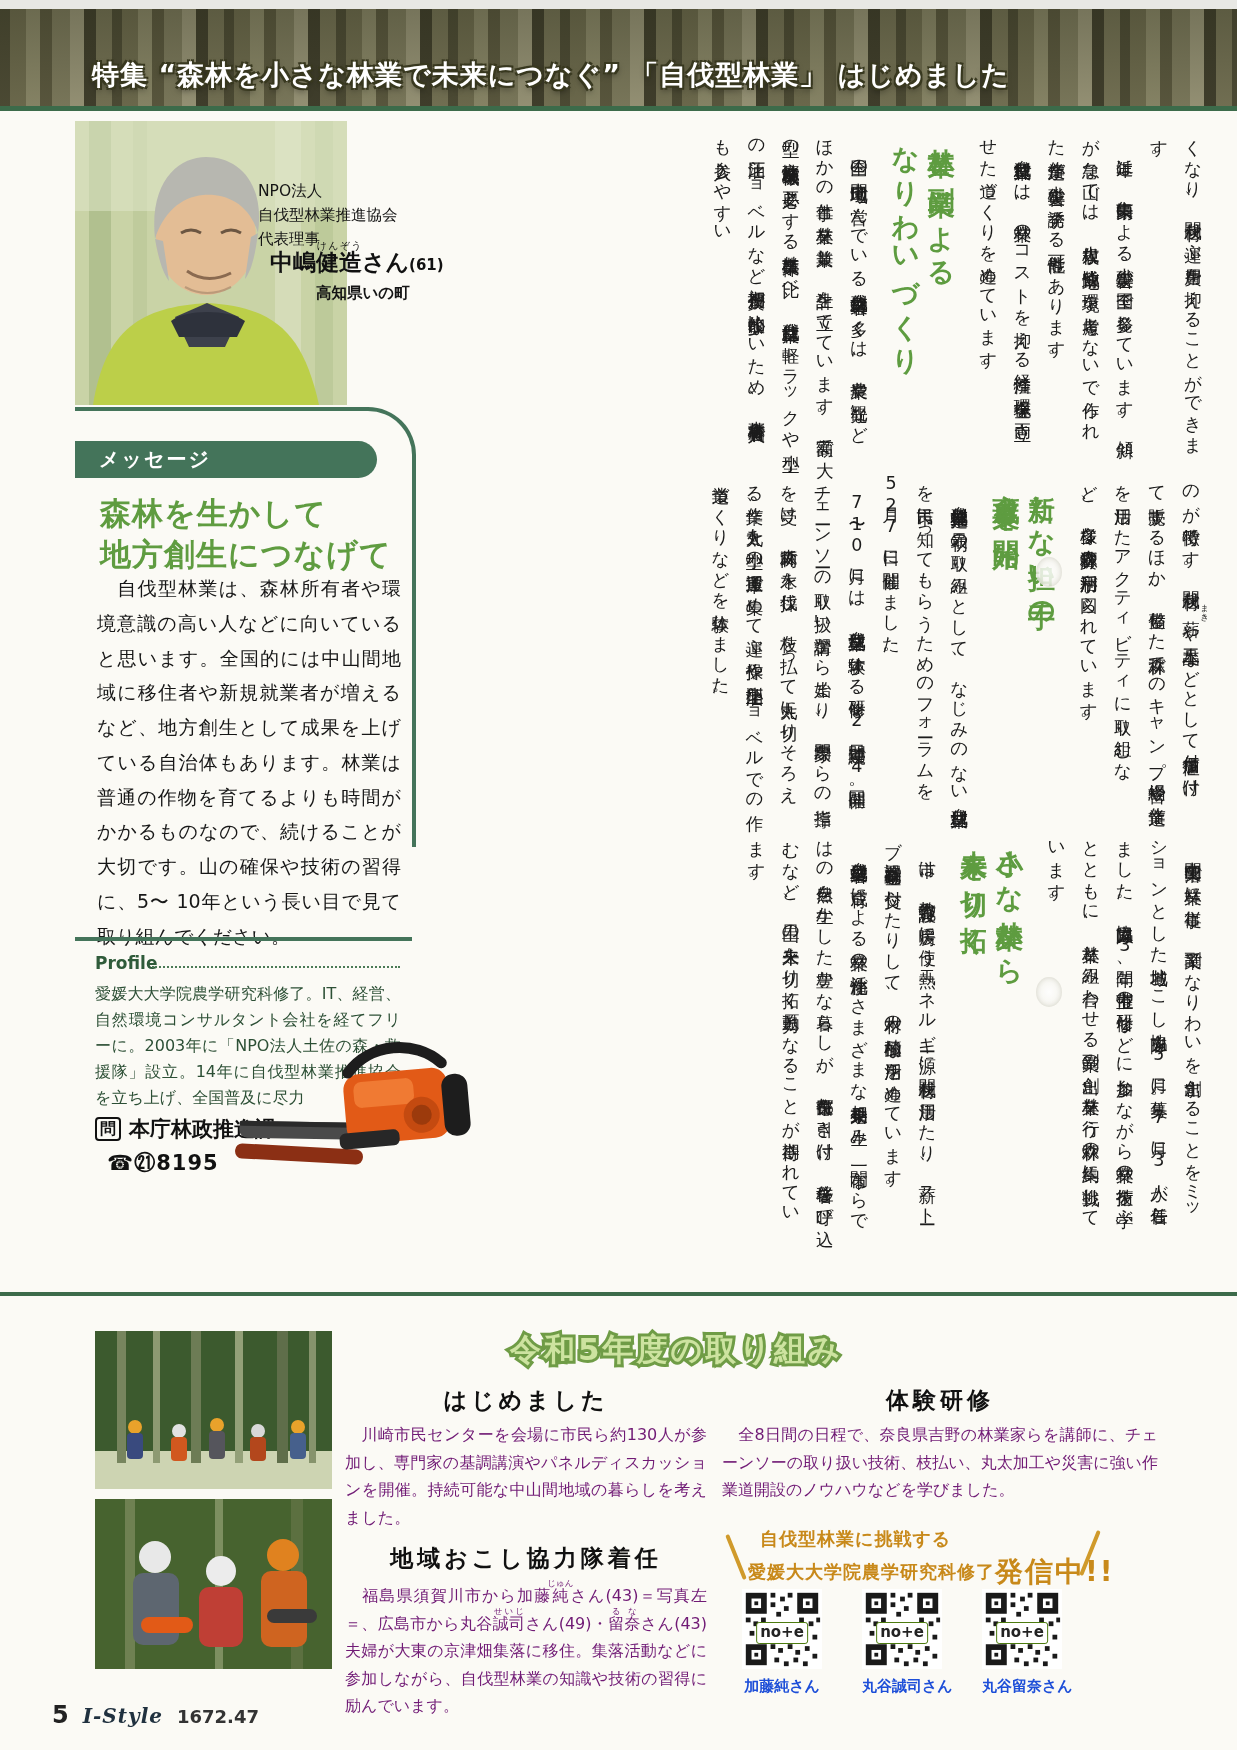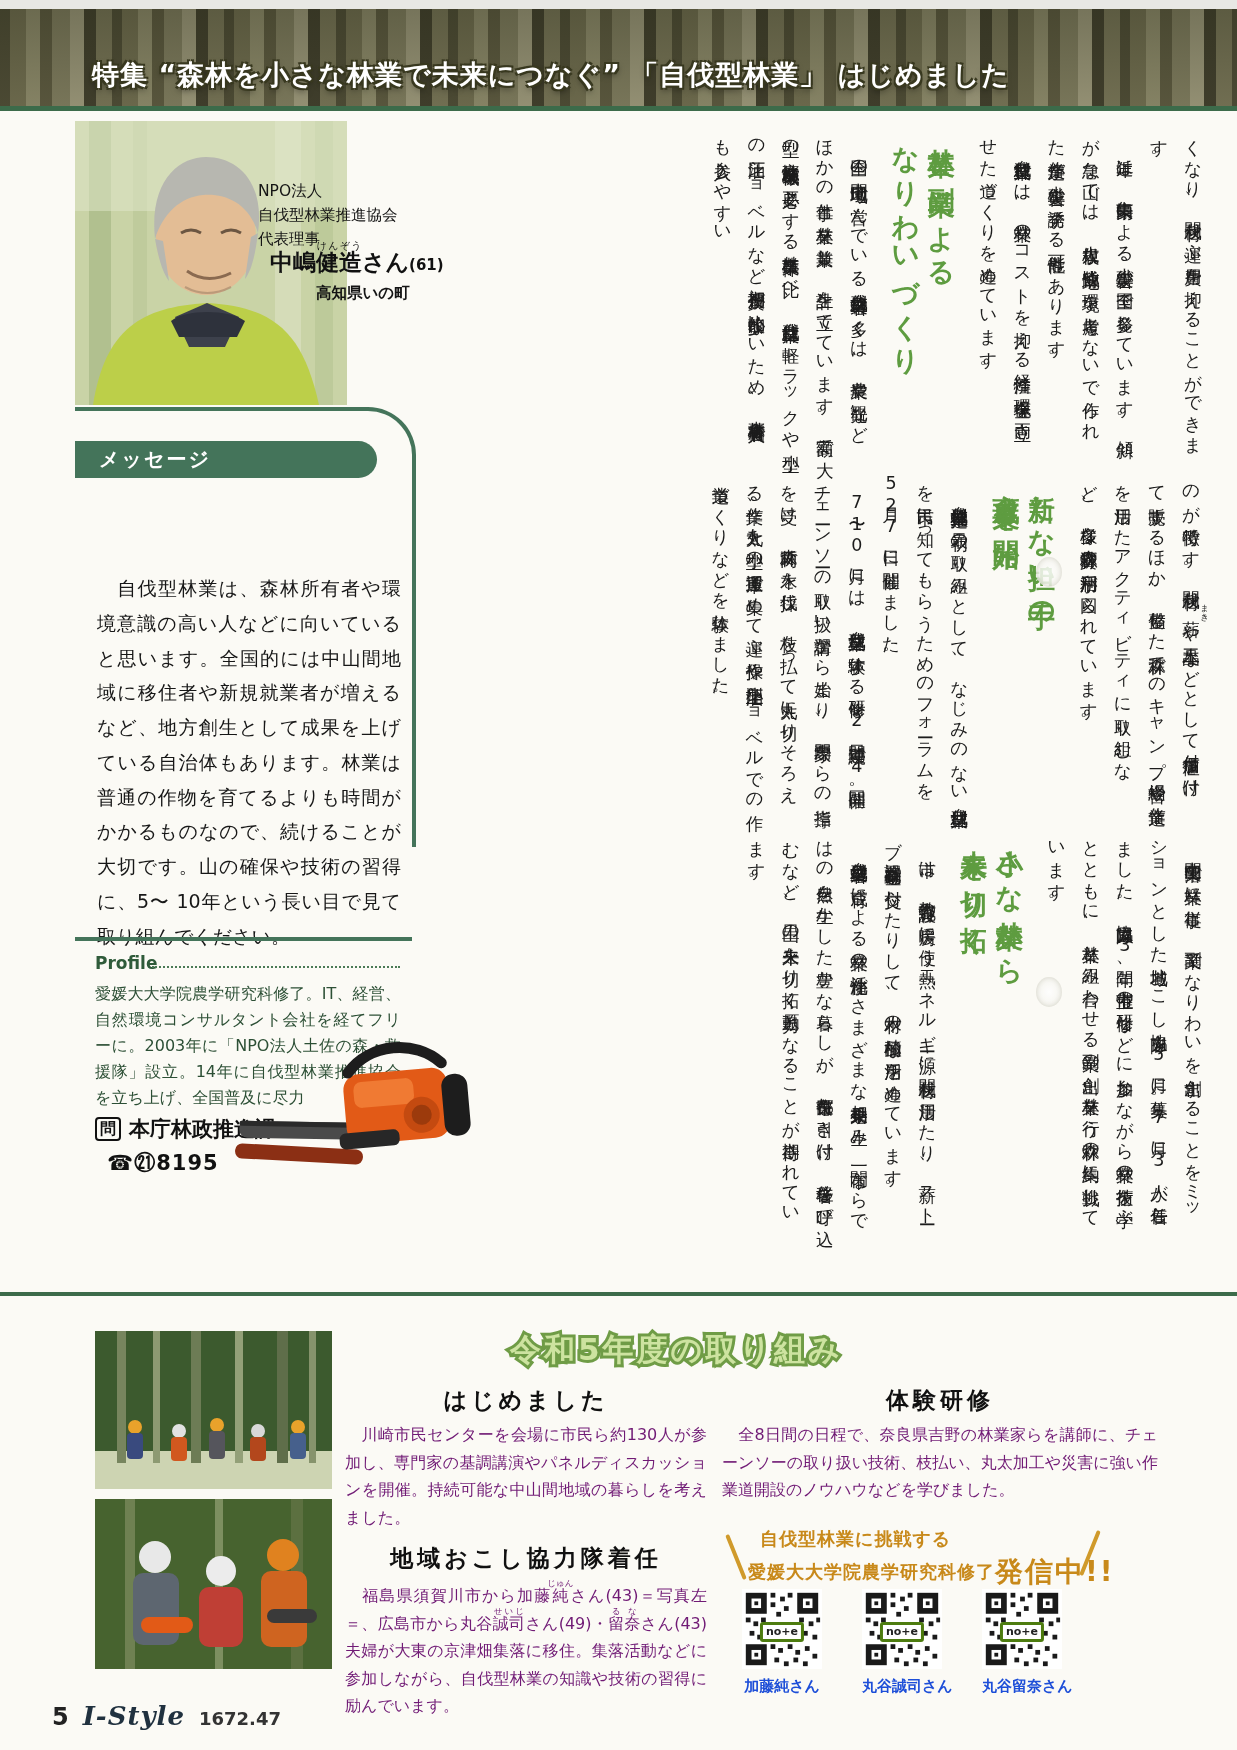--- a/index.html
+++ b/index.html
@@ -118,29 +118,29 @@
   .sns-line2 .emph { font-size:28px; letter-spacing:2px; vertical-align:-3px; }
   .slash { position:absolute; width:4px; height:48px; background:#d09a2b; border-radius:2px; }
   #slash-l { left:734px; top:1524px; transform:rotate(-22deg); }
   #slash-r { left:1088px; top:1520px; transform:rotate(22deg); }
 
   .qr-row { position:absolute; left:742px; top:1580px; display:flex; gap:40px; }
   .qr { width:80px; text-align:center; position:relative; }
   .qr svg { width:80px; height:80px; display:block; }
   .qr-note {
     position:absolute; left:50%; top:33px; transform:translateX(-50%);
-    font-size:11px; font-weight:700; color:#222; background:#fff;
-    border:3px solid #4d7c0f; border-radius:3px; padding:0 3px; line-height:1.3;
+    font-size:15px; font-weight:700; color:#222; background:#fff;
+    border:1px solid #4d7c0f; border-radius:3px; padding:0 3px; line-height:1.3;
   }
   .qr-name { margin-top:8px; font-size:15px; font-weight:700; color:#1d4ed8; white-space:nowrap; }
 
   .footer { position:absolute; left:52px; top:1692px; display:flex; align-items:baseline; gap:14px; }
   .page-num { font-size:24px; font-weight:700; color:#222; }
   .logo { font-family:"DejaVu Serif","Liberation Serif",serif; font-style:italic; font-weight:700;
-          font-size:26px; color:#20313f; letter-spacing:1px; }
+          font-size:20px; color:#20313f; letter-spacing:1px; }
   .issue { font-size:18px; font-weight:700; color:#333; }
   .bottom-bar { position:absolute; left:348px; top:1742px; width:889px; height:8px; background:#141414; }
 </style>
 </head>
 <body>
 
 <div class="page">
 
   <div class="banner">
     <div class="banner-title">特集 “森林を小さな林業で未来につなぐ” 「自伐型林業」 はじめました</div>
@@ -170,20 +170,24 @@
   <div class="org-lines">
     <div>NPO法人</div>
     <div>自伐型林業推進協会</div>
     <div>代表理事</div>
   </div>
   <div class="person-name"><span>中嶋</span><ruby><span>健造</span><rt>けんぞう</rt></ruby><span>さん</span><span class="person-age">(61)</span></div>
   <div class="person-loc">高知県いの町</div>
 
   <div class="msg-frame"></div>
   <div class="msg-label">メッセージ</div>
+  <div class="msg-heading">
+    <span>森林を生かして</span><br>
+    <span>地方創生につなげて</span>
+  </div>
   <div class="msg-body">　自伐型林業は、森林所有者や環境意識の高い人などに向いていると思います。全国的には中山間地域に移住者や新規就業者が増えるなど、地方創生として成果を上げている自治体もあります。林業は普通の作物を育てるよりも時間がかかるものなので、続けることが大切です。山の確保や技術の習得に、5〜 10年という長い目で見て取り組んでください。</div>
 
   <div class="profile-rule"></div>
   <div class="profile-label">Profile</div>
   <div class="profile-dots"></div>
   <div class="profile-body">愛媛大大学院農学研究科修了。IT、経営、自然環境コンサルタント会社を経てフリーに。2003年に「NPO法人土佐の森・救援隊」設立。14年に自伐型林業推進協会を立ち上げ、全国普及に尽力</div>
 
   <div class="contact">
     <span class="toi">問</span><span>本庁林政推進課</span>
     <span class="phone">☎㉑8195</span>

